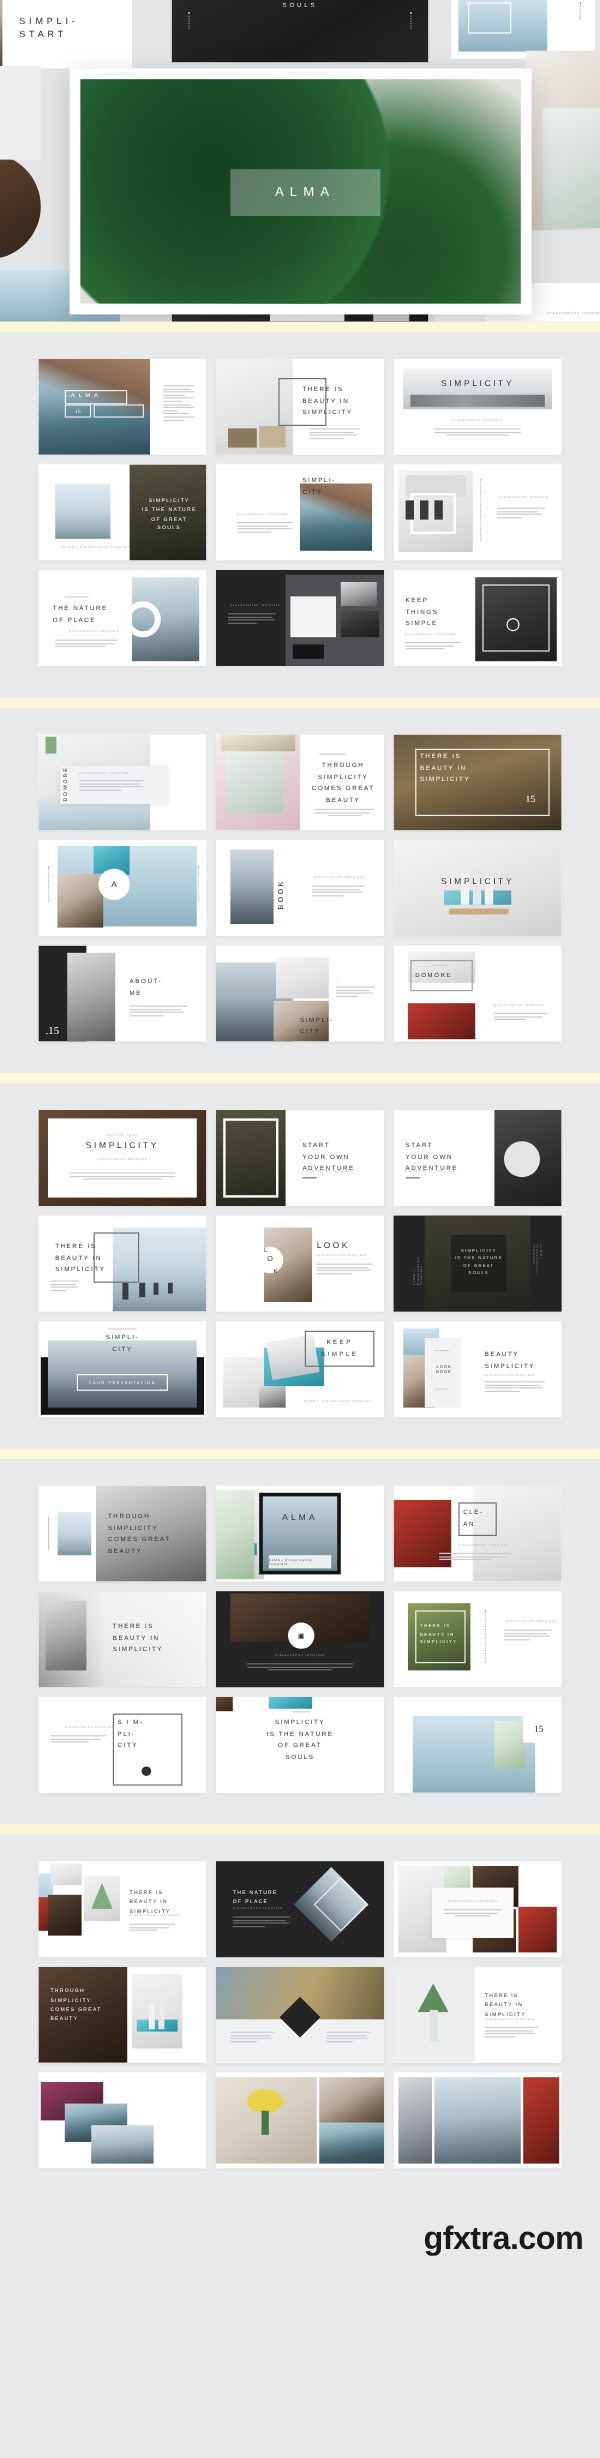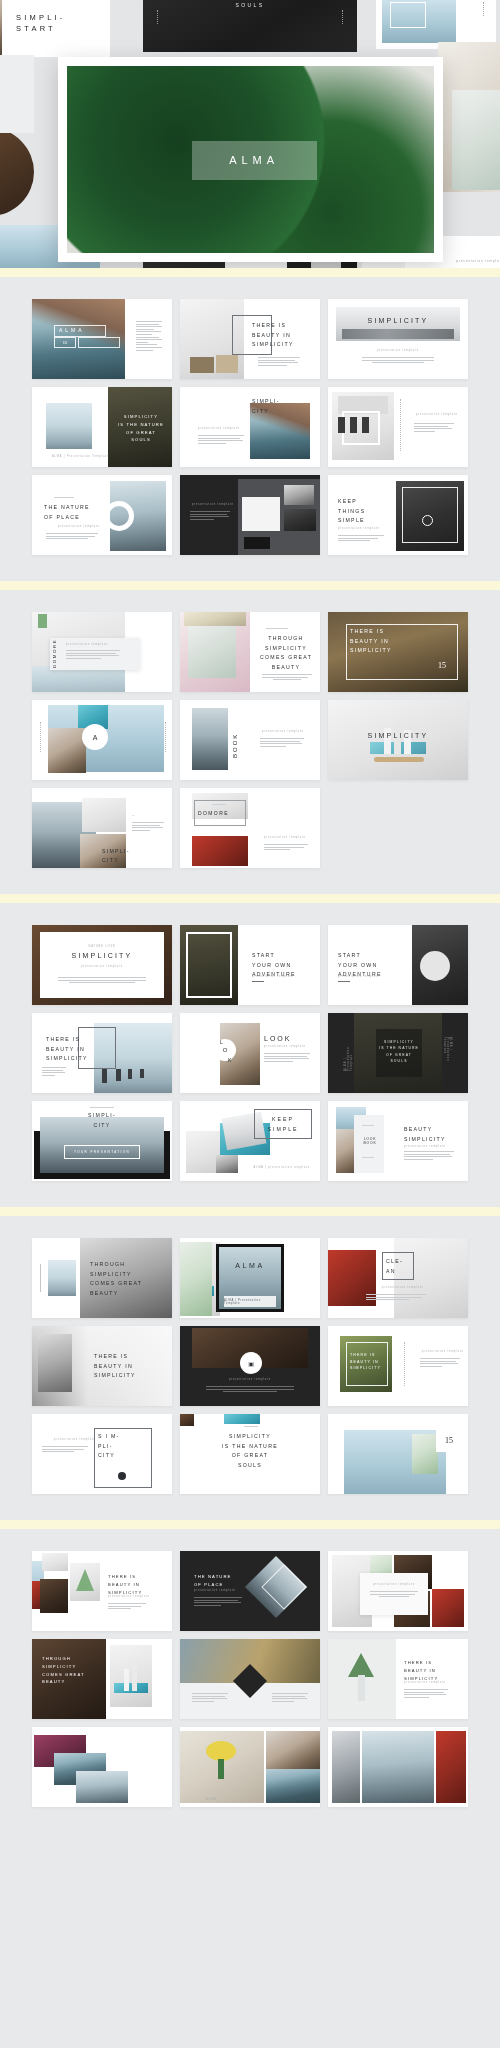--- a/index.html
+++ b/index.html
@@ -394,20 +394,33 @@
       <div class="slide">
         <div class="ph p-grey"></div>
         <div class="ph p-teal" style="left:42px;top:42px;width:56px;height:12px;opacity:.8;"></div>
         <div style="position:absolute;left:56px;top:28px;width:7px;height:26px;background:#f2f2f2;"></div>
         <div style="position:absolute;left:66px;top:24px;width:7px;height:30px;background:#e7e7e7;"></div>
         <div style="position:absolute;left:76px;top:30px;width:7px;height:24px;background:#f2f2f2;"></div>
         <div style="position:absolute;left:46px;bottom:18px;width:50px;height:5px;background:#c8ab7e;border-radius:3px;"></div>
         <div class="h-title big" style="position:absolute;left:0;right:0;top:30px;text-align:center;">SIMPLICITY</div>
       </div>
 
+      <div class="slide">
+        <div style="position:absolute;left:0;top:0;width:40px;height:80px;background:#242424;"></div>
+        <div class="ph p-bw" style="left:24px;top:6px;width:40px;height:74px;"></div>
+        <div style="position:absolute;left:6px;bottom:4px;font-family:'Liberation Serif',serif;font-size:9px;color:#fff;">.15</div>
+        <div class="h-title" style="position:absolute;left:76px;top:26px;white-space:pre-line;">ABOUT-
+ME</div>
+        <div class="body-lines" style="position:absolute;left:76px;top:50px;width:48px;">
+          <i style="width:100%"></i>
+            <i style="width:90%"></i>
+            <i style="width:94%"></i>
+            <i style="width:60%"></i>
+        </div>
+      </div>
 
       <div class="slide">
         <div class="ph p-mount" style="left:0;top:14px;width:64px;height:66px;"></div>
         <div class="ph p-grey" style="left:50px;top:10px;width:44px;height:34px;"></div>
         <div class="ph p-girl" style="left:48px;top:46px;width:46px;height:34px;"></div>
         <div class="sub-tiny" style="position:absolute;left:100px;top:26px;">—</div>
         <div class="body-lines" style="position:absolute;left:100px;top:34px;width:32px;">
           <i style="width:100%"></i>
             <i style="width:88%"></i>
             <i style="width:96%"></i>
@@ -783,13 +796,16 @@
       </div>
 
       <div class="slide">
         <div class="ph p-grey" style="left:4px;top:4px;width:28px;height:72px;background:linear-gradient(160deg,#d7dadd,#9aa1a7 55%,#5e6569);"></div>
         <div class="ph p-lake" style="left:34px;top:4px;width:72px;height:72px;"></div>
         <div class="ph p-red" style="left:108px;top:4px;width:30px;height:72px;"></div>
       </div>
     </div>
   </div>
 
+  <div class="footer">
+    <div class="wm">gfxtra.com</div>
+  </div>
 </div>
 
 </body></html>

